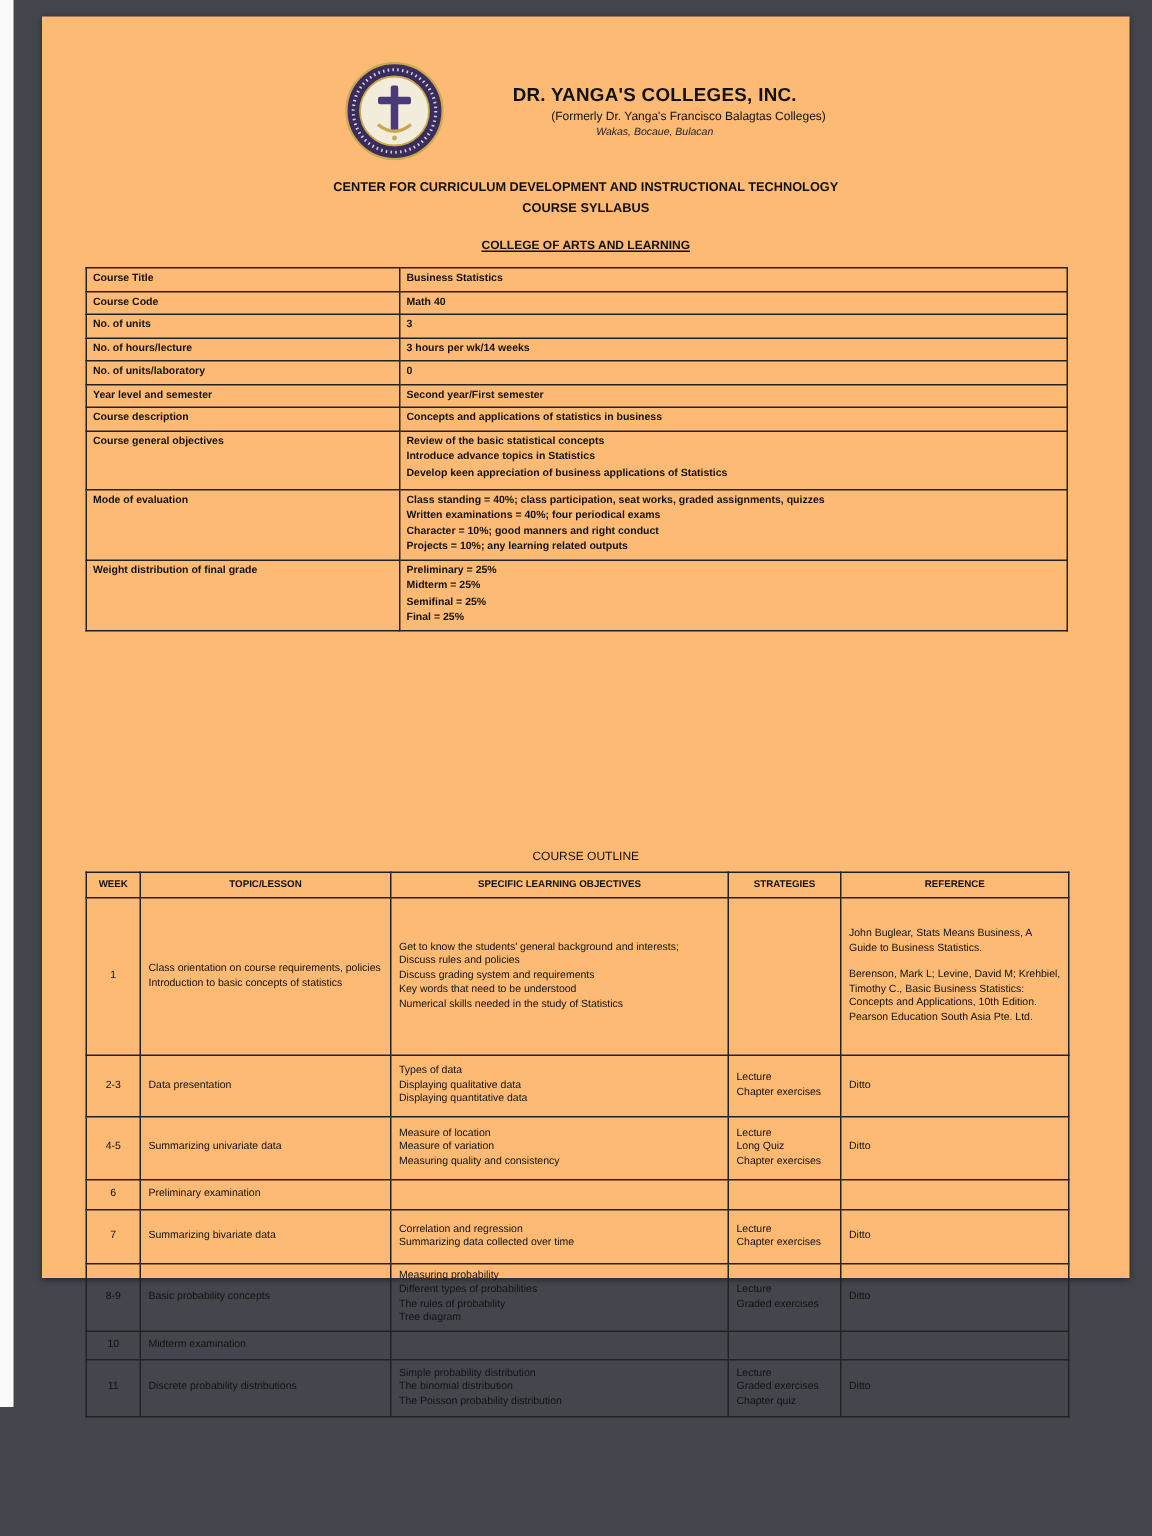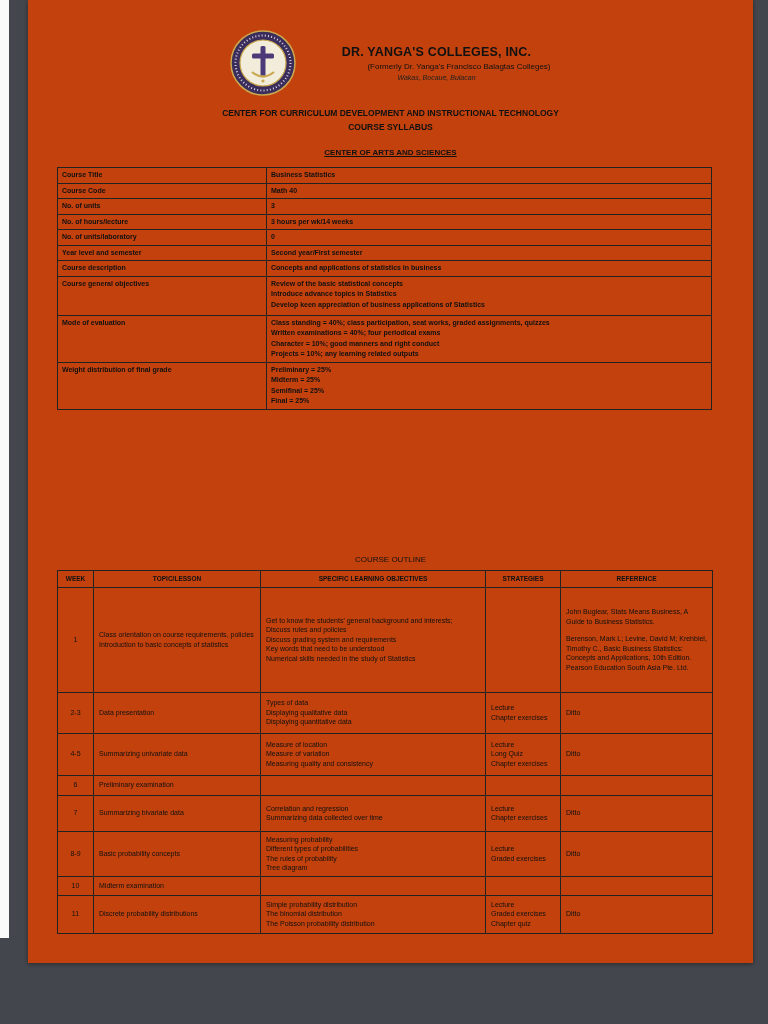--- a/index.html
+++ b/index.html
@@ -3,21 +3,21 @@
 <meta charset="utf-8">
 <style>
   html,body{margin:0;padding:0;}
   body{
     width:768px;height:1024px;overflow:hidden;position:relative;
     background:#43474d;
     font-family:"Liberation Sans",sans-serif;color:#111;
   }
   .edge-strip{position:absolute;left:0;top:0;width:9px;height:938px;background:#fafafa;}
   .page{
-    position:absolute;left:28px;top:0;width:725px;height:963px;background:#c2410c;
+    position:absolute;left:28px;top:11px;width:725px;height:841px;background:#fdba74;
     box-shadow:0 1px 4px rgba(0,0,0,.45);
   }
   .doc-header{display:flex;justify-content:center;align-items:center;gap:26px;padding-top:30px;}
   .logo{width:66px;height:66px;flex:0 0 auto;}
   .school-block{text-align:center;}
   .school-name{font-weight:bold;font-size:12.5px;letter-spacing:.2px;}
   .former{font-size:8px;margin-top:3px;margin-left:45px;}
   .address{font-size:7px;font-style:italic;margin-top:3px;color:#222;}
   .center-line{text-align:center;font-weight:bold;font-size:8.5px;}
   .center-line.first{margin-top:12px;}
@@ -82,21 +82,21 @@
     <div class="school-block">
       <div class="school-name">DR. YANGA'S COLLEGES, INC.</div>
       <div class="former">(Formerly Dr. Yanga's Francisco Balagtas Colleges)</div>
       <div class="address">Wakas, Bocaue, Bulacan</div>
     </div>
   </div>
 
   <div class="center-line first">CENTER FOR CURRICULUM DEVELOPMENT AND INSTRUCTIONAL TECHNOLOGY</div>
   <div class="center-line second">COURSE SYLLABUS</div>
 
-  <div class="college-line">CENTER OF ARTS AND SCIENCES</div>
+  <div class="college-line">COLLEGE OF ARTS AND LEARNING</div>
 
   <table class="info-table">
     <tbody id="info-body">
         <tr>
           <td class="label-cell">Course Title</td>
           <td>
             <div>Business Statistics</div>
           </td>
         </tr>
         <tr>

